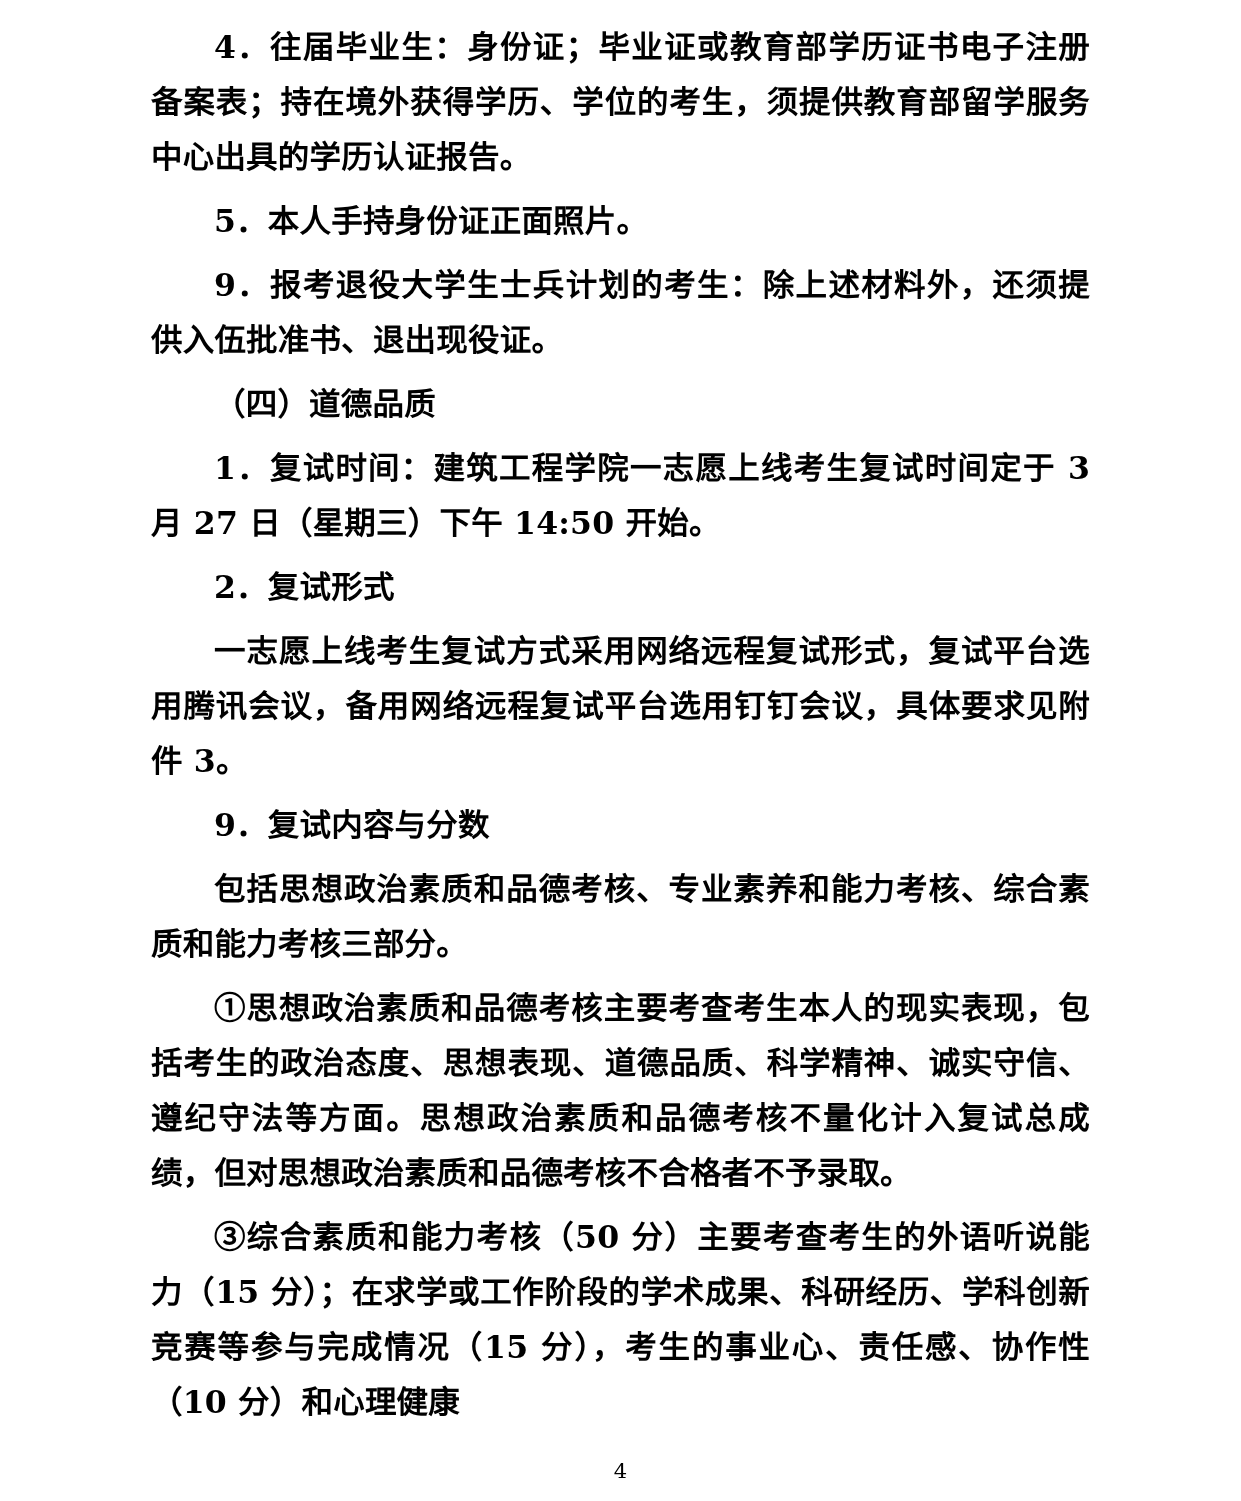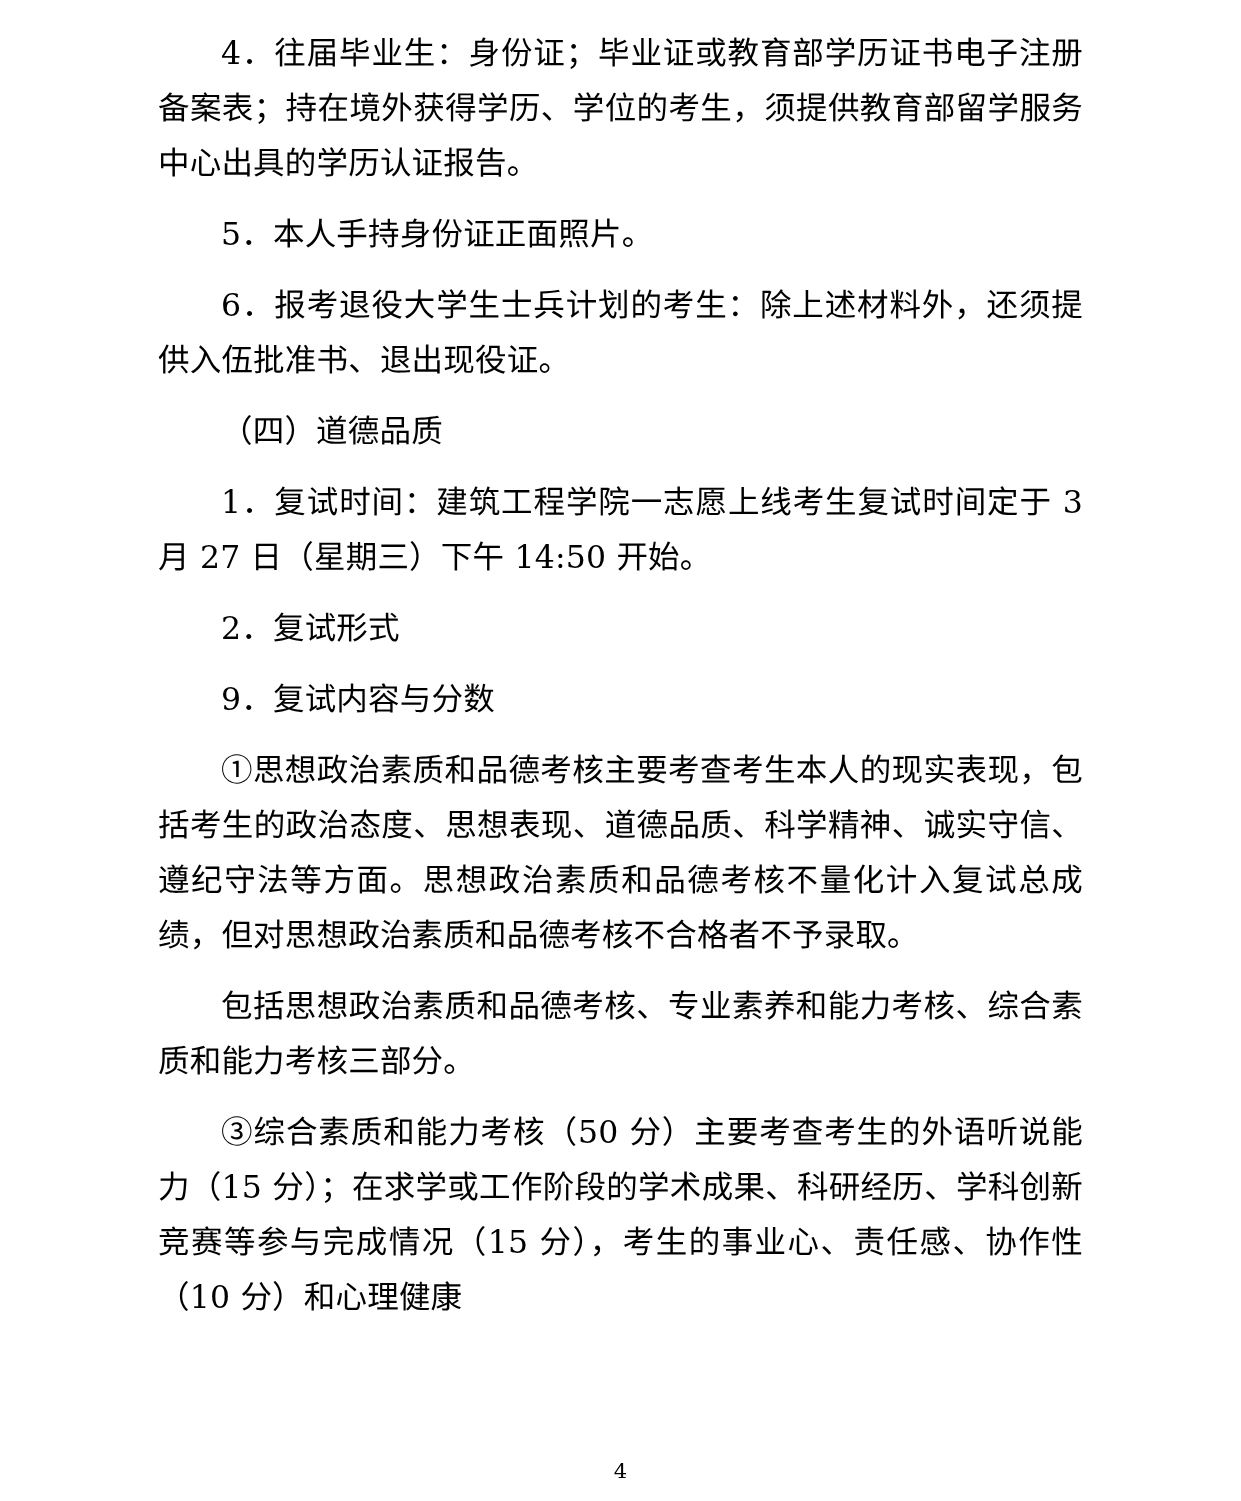--- a/index.html
+++ b/index.html
@@ -24,45 +24,47 @@
     padding: 10px 142px 0 142px;
   }
   .body-text {
     font-size: 31.5px;
     line-height: 55px;
     text-align: justify;
     text-justify: inter-ideograph;
     letter-spacing: 0.2px;
   }
   .para {
-    margin: 16px;
+    margin: 9px;
     padding: 0;
     text-indent: 2em;
+    font-weight: bold;
   }
   .page-number {
     position: absolute;
     left: 0;
     right: 0;
     bottom: 18px;
     text-align: center;
     font-size: 21px;
     font-family: "DejaVu Serif", "Liberation Serif", serif;
     color: #000000;
   }
 </style>
 </head>
 <body>
 
 <div class="page">
   <div class="body-text">
     <p class="para">4．往届毕业生：身份证；毕业证或教育部学历证书电子注册备案表；持在境外获得学历、学位的考生，须提供教育部留学服务中心出具的学历认证报告。</p>
     <p class="para">5．本人手持身份证正面照片。</p>
-    <p class="para">6．报考退役大学生士兵计划的考生：除上述材料外，还须提供入伍批准书、退出现役证。</p>
+    <p class="para">9．报考退役大学生士兵计划的考生：除上述材料外，还须提供入伍批准书、退出现役证。</p>
     <p class="para">（四）道德品质</p>
     <p class="para">1．复试时间：建筑工程学院一志愿上线考生复试时间定于 3 月 27 日（星期三）下午 14:50 开始。</p>
     <p class="para">2．复试形式</p>
+    <p class="para">一志愿上线考生复试方式采用网络远程复试形式，复试平台选用腾讯会议，备用网络远程复试平台选用钉钉会议，具体要求见附件 3。</p>
     <p class="para">9．复试内容与分数</p>
+    <p class="para">包括思想政治素质和品德考核、专业素养和能力考核、综合素质和能力考核三部分。</p>
     <p class="para">①思想政治素质和品德考核主要考查考生本人的现实表现，包括考生的政治态度、思想表现、道德品质、科学精神、诚实守信、遵纪守法等方面。思想政治素质和品德考核不量化计入复试总成绩，但对思想政治素质和品德考核不合格者不予录取。</p>
-    <p class="para">包括思想政治素质和品德考核、专业素养和能力考核、综合素质和能力考核三部分。</p>
     <p class="para">③综合素质和能力考核（50 分）主要考查考生的外语听说能力（15 分）；在求学或工作阶段的学术成果、科研经历、学科创新竞赛等参与完成情况（15 分），考生的事业心、责任感、协作性（10 分）和心理健康</p>
   </div>
   <div class="page-number">4</div>
 </div>
 
 </body></html>

